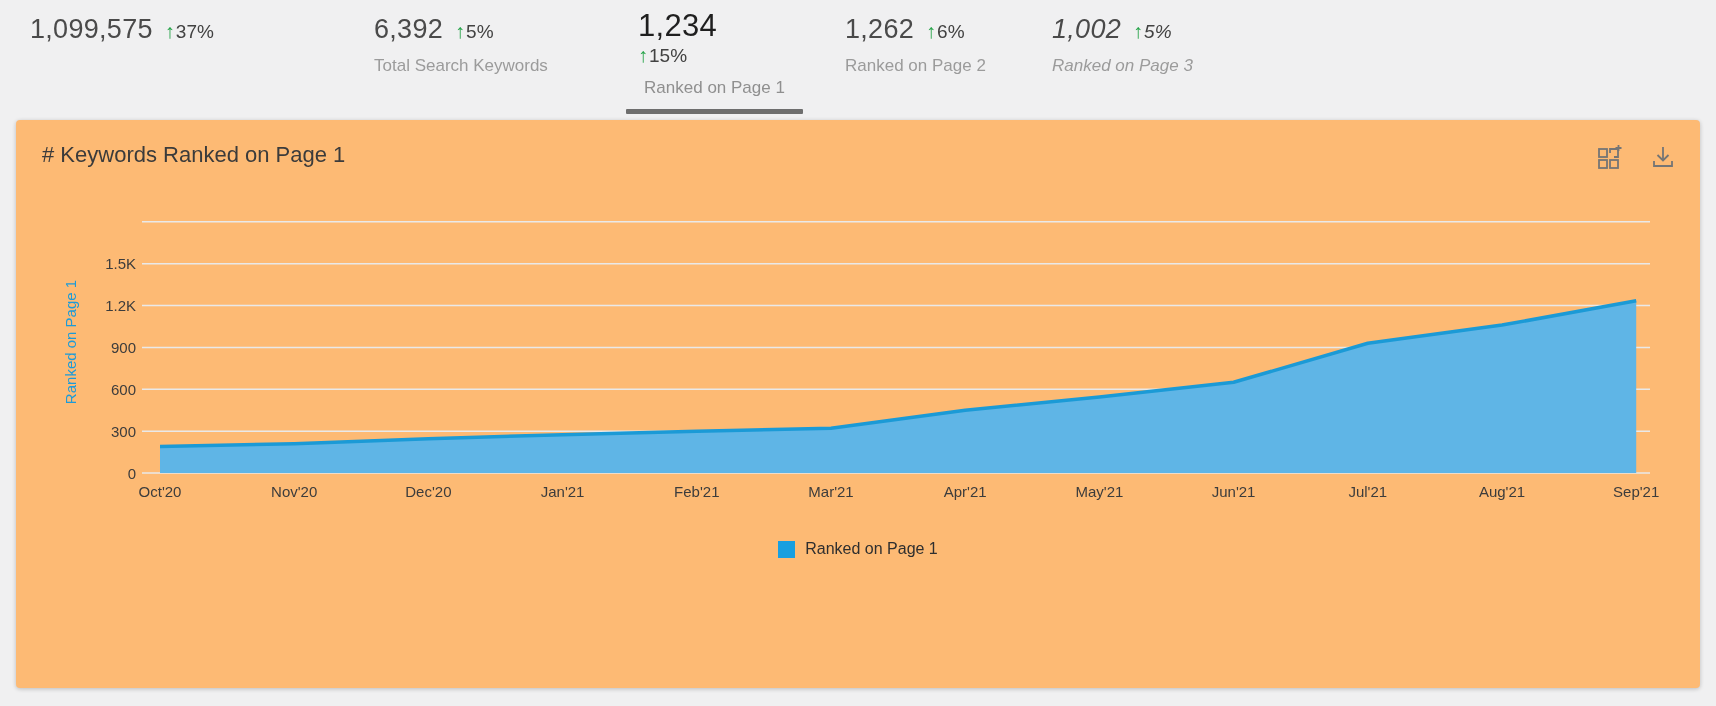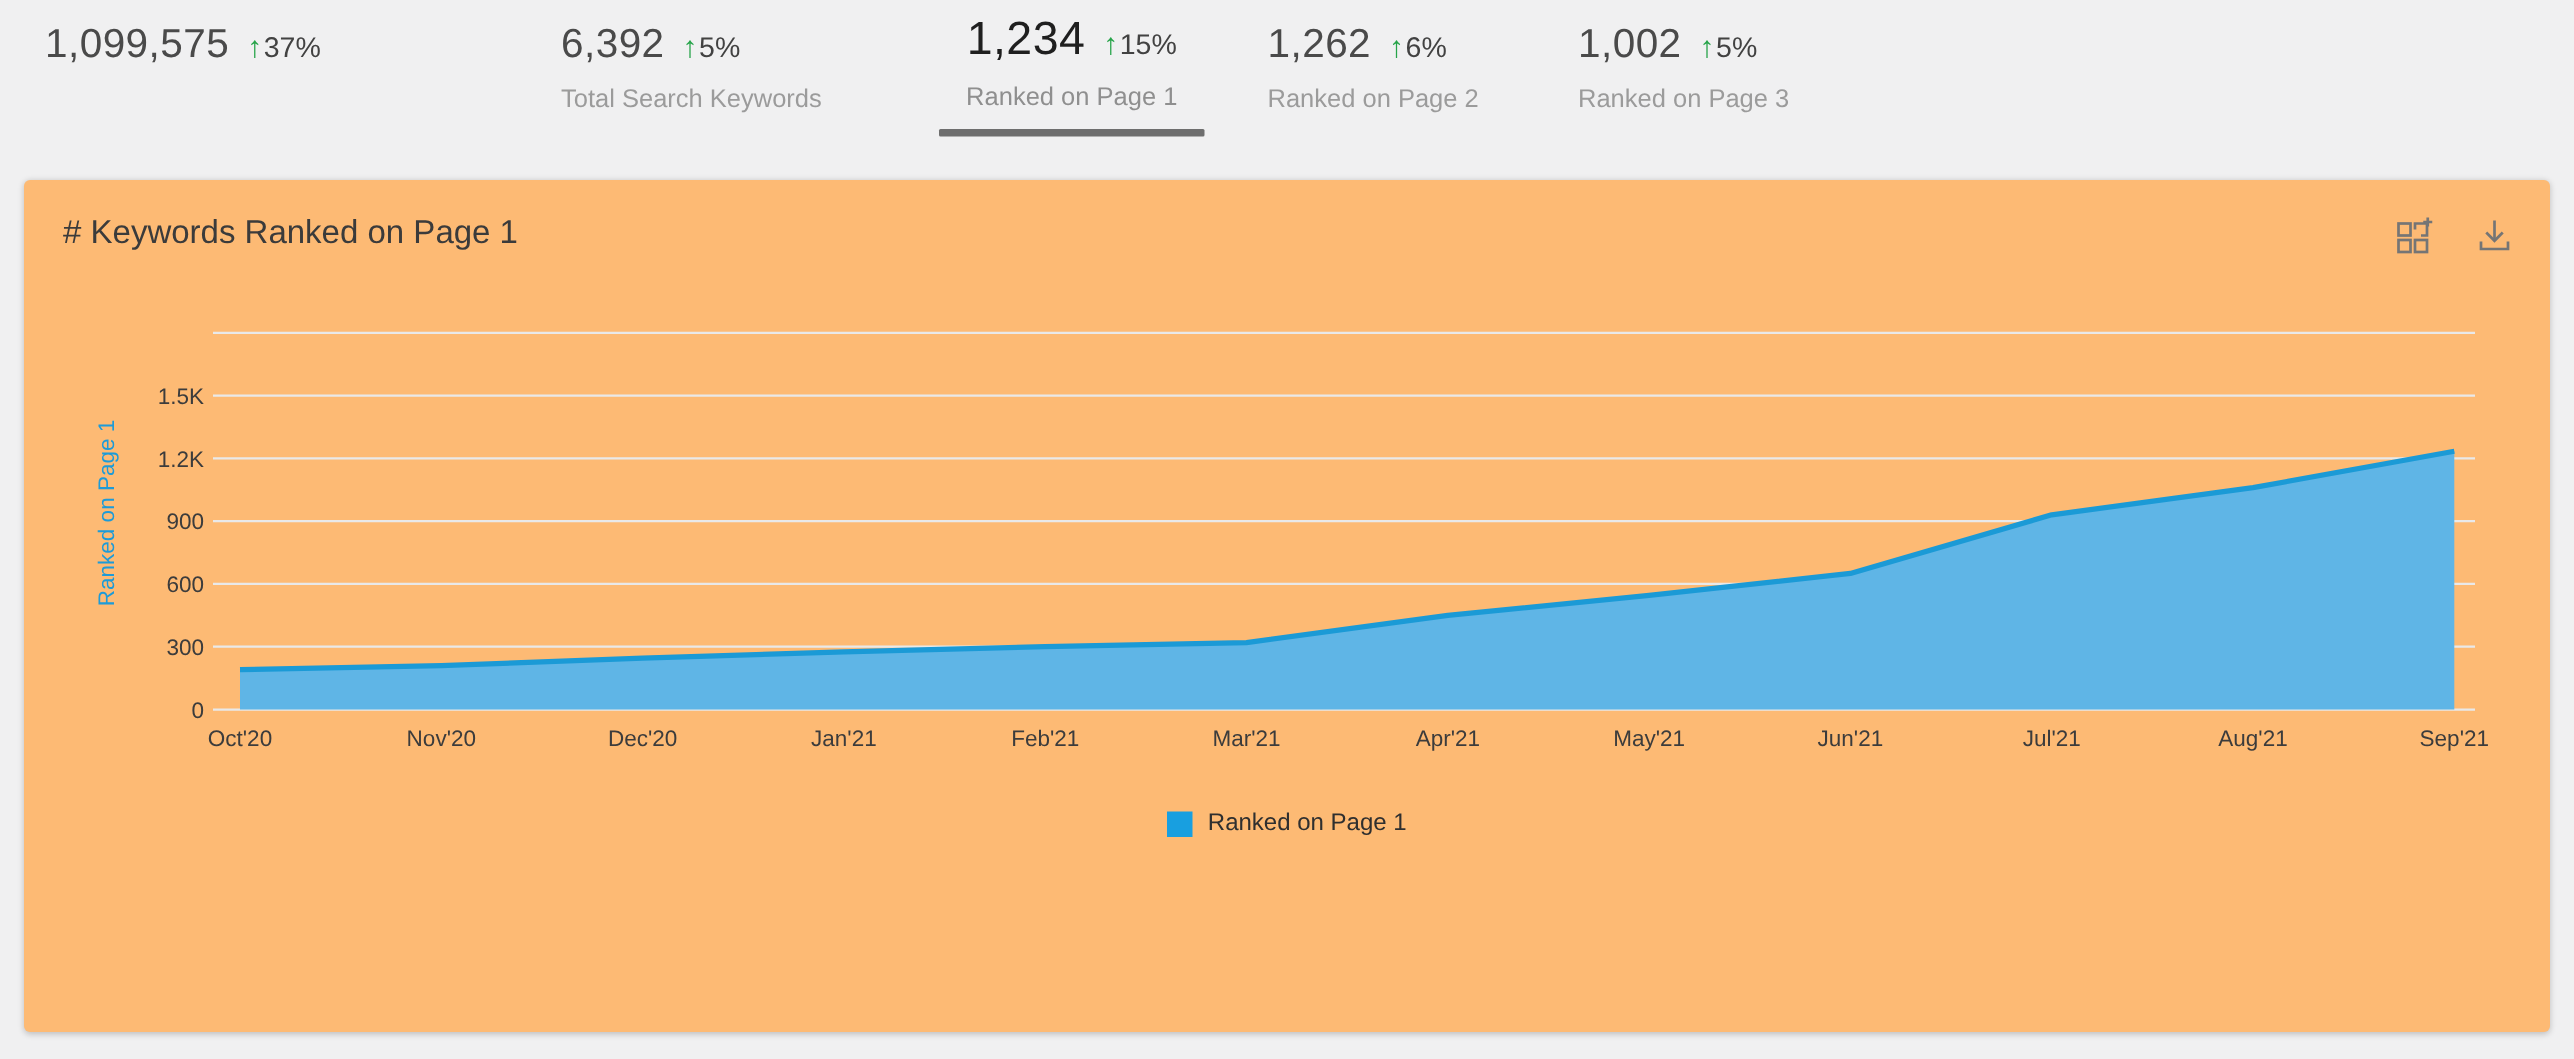--- a/index.html
+++ b/index.html
@@ -10,30 +10,30 @@
   
   .stats-bar { position:absolute; left:0; top:0; width:1716px; height:120px;padding-left:40px; }
   .stat { position:absolute; top:14px; cursor:pointer; }
   .stat-value-row { display:flex; align-items:baseline; white-space:nowrap; }
   .stat-value { font-size:27px; color:#4a4a4a; letter-spacing:.3px; }
   .stat-delta { margin-left:12px; font-size:19px; color:#424242; display:inline-flex; align-items:baseline; }
   .stat-arrow { color:#27a44a; font-size:20px; font-weight:bold; margin-right:1px; }
   .stat-label { margin-top:11px; font-size:17px; color:#9b9b9b; white-space:nowrap; }
   .stat-sublabel { color:#cfcfcf; margin-left:6px; }
   .stat.active { top:8px; text-align:center; width:177px; }
-  .stat.active .stat-value-row { justify-content:center; }
+  .stat.active .stat-value-row { justify-content:flex-start;flex-direction:column; }
   .stat.active .stat-value { font-size:31px; color:#1f1f1f; }
   .stat.active .stat-label { color:#8f8f8f; }
   .stat-underline { margin-top:11px; height:4.5px; background:#6e6e6e; border-radius:1px; width:177px; }
 
   .stat-1 { left:30px; }
   .stat-2 { left:350px;margin-left:24px; }
   .stat-3 { left:626px; }
   .stat-4 { left:845px; }
-  .stat-5 { left:1052px; }
+  .stat-5 { left:1052px;font-style:italic; }
 
   
   .card { position:absolute; left:16px; top:120px; width:1684px; height:568px;
           background:#fdba74; border-radius:4px; box-shadow:0 1px 4px rgba(0,0,0,.22); }
   .card-title { position:absolute; left:26px; top:22px; font-size:22px; color:#3b3b3b; }
   .card-actions { position:absolute; right:24px; top:24px; display:flex; gap:28px; align-items:center; }
   .icon-btn { width:26px; height:26px; cursor:pointer; color:#757575; }
   .icon-btn svg { width:100%; height:100%; display:block; }
 
   

